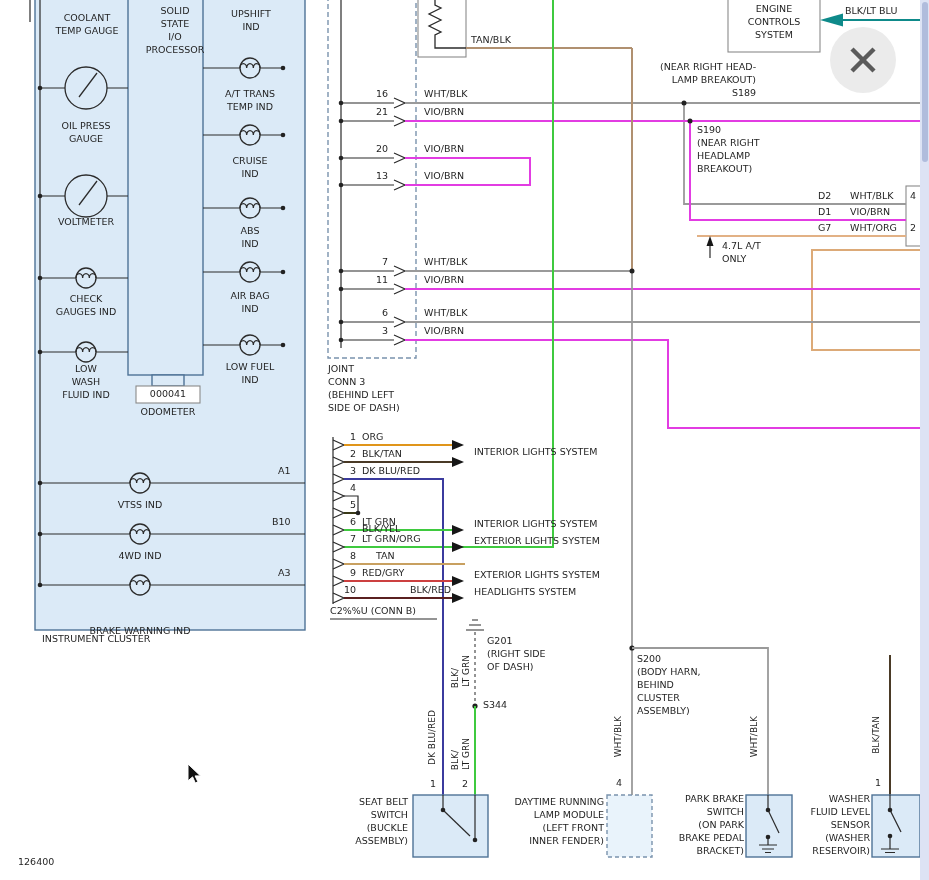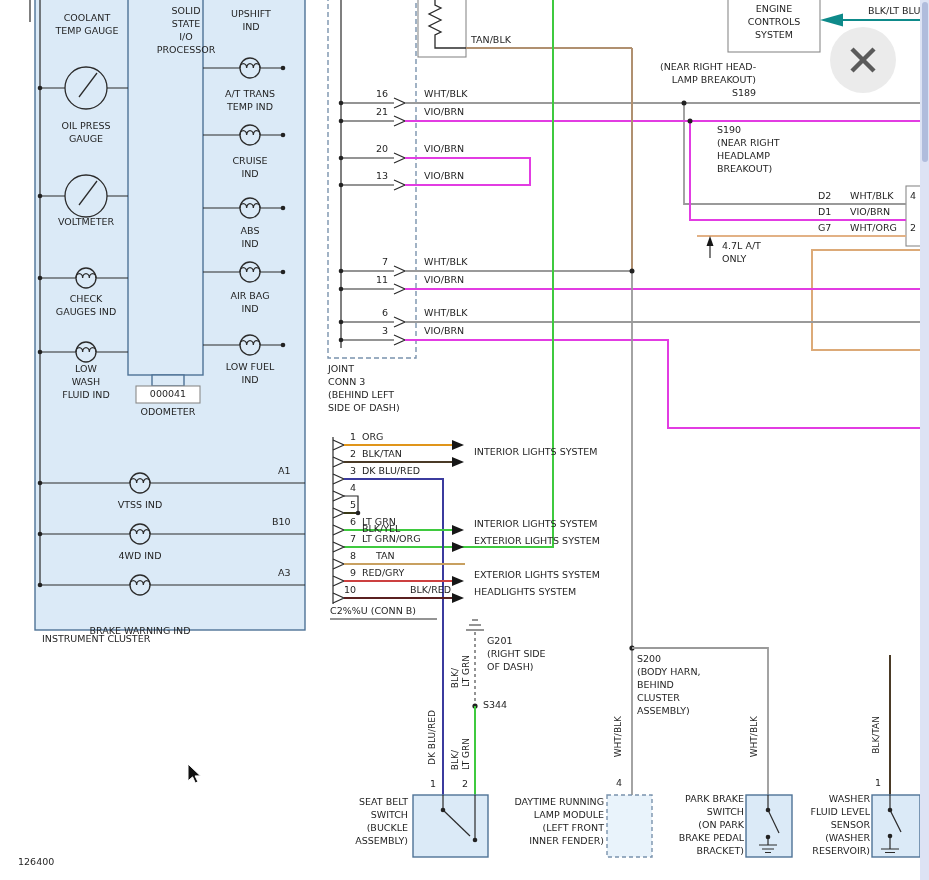--- a/index.html
+++ b/index.html
@@ -228,21 +228,21 @@
       <line class="ln" x1="890" y1="810" x2="901" y2="832" stroke-width="1.5"></line>
       <circle class="dot" cx="890" cy="810" r="2.3"></circle>
         <circle class="dot" cx="890" cy="836" r="2.3"></circle>
       <path class="ln" d="M881,849 H899 M885,852.5 H895"></path>
     </g>
   </svg>
 
   <div id="labels">
       <div class="lbl a-center" style="left: 47px; top: 12px; width: 80px;">COOLANT
 TEMP GAUGE</div>
-      <div class="lbl a-center" style="left: 141px; top: 5px; width: 90px;">SOLID
+      <div class="lbl a-center" style="left: 130px; top: 5px; width: 90px;">SOLID
 STATE
 I/O
 PROCESSOR</div>
       <div class="lbl a-center" style="left: 216px; top: 8px; width: 70px;">UPSHIFT
 IND</div>
       <div class="lbl a-center" style="left: 215px; top: 88px; width: 70px;">A/T TRANS
 TEMP IND</div>
       <div class="lbl a-center" style="left: 48px; top: 120px; width: 76px;">OIL PRESS
 GAUGE</div>
       <div class="lbl a-center" style="left: 215px; top: 155px; width: 70px;">CRUISE
@@ -285,25 +285,25 @@
       <div class="lbl a-right" style="left: 370px; top: 274px; width: 18px;">11</div>
       <div class="lbl" style="left: 424px; top: 274px;">VIO/BRN</div>
       <div class="lbl a-right" style="left: 370px; top: 307px; width: 18px;">6</div>
       <div class="lbl" style="left: 424px; top: 307px;">WHT/BLK</div>
       <div class="lbl a-right" style="left: 370px; top: 325px; width: 18px;">3</div>
       <div class="lbl" style="left: 424px; top: 325px;">VIO/BRN</div>
       <div class="lbl" style="left: 471px; top: 34px;">TAN/BLK</div>
       <div class="lbl a-center" style="left: 730px; top: 3px; width: 88px;">ENGINE
 CONTROLS
 SYSTEM</div>
-      <div class="lbl" style="left: 868px; top: 5px;">BLK/LT BLU</div>
+      <div class="lbl" style="left: 845px; top: 5px;">BLK/LT BLU</div>
       <div class="lbl" style="left: 660px; top: 61px; text-align: right;">(NEAR RIGHT HEAD-
 LAMP BREAKOUT)
 S189</div>
-      <div class="lbl" style="left: 697px; top: 124px; margin-left: 20px;">S190
+      <div class="lbl" style="left: 697px; top: 124px;">S190
 (NEAR RIGHT
 HEADLAMP
 BREAKOUT)</div>
       <div class="lbl" style="left: 818px; top: 190px;">D2</div>
       <div class="lbl" style="left: 850px; top: 190px;">WHT/BLK</div>
       <div class="lbl" style="left: 910px; top: 190px;">4</div>
       <div class="lbl" style="left: 818px; top: 206px;">D1</div>
       <div class="lbl" style="left: 850px; top: 206px;">VIO/BRN</div>
       <div class="lbl" style="left: 818px; top: 222px;">G7</div>
       <div class="lbl" style="left: 850px; top: 222px; text-align: center;">WHT/ORG</div>

